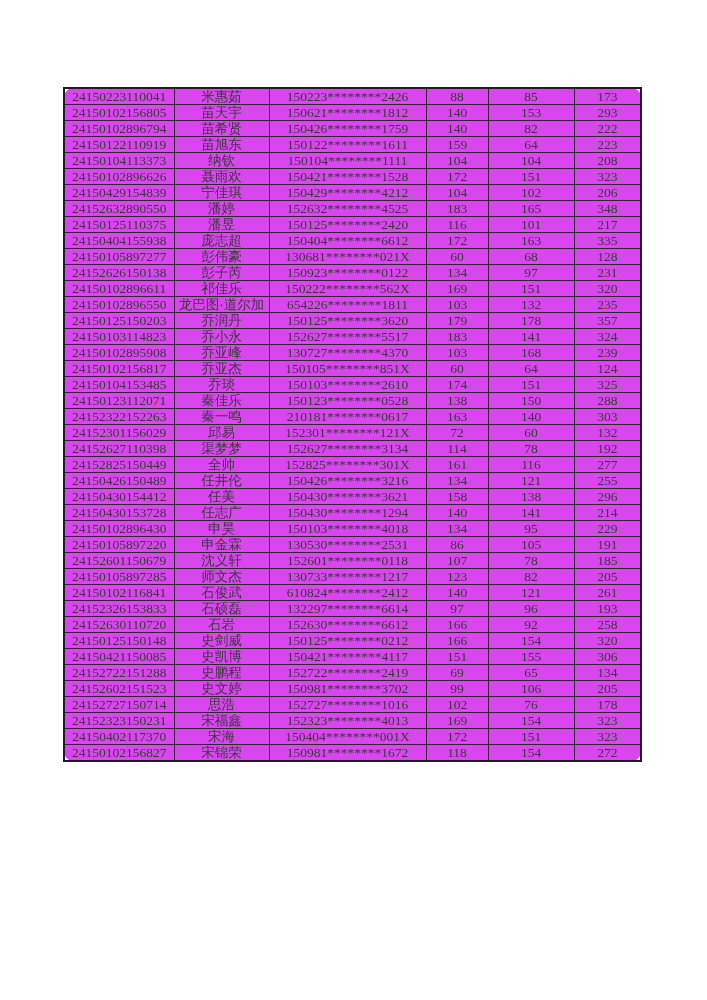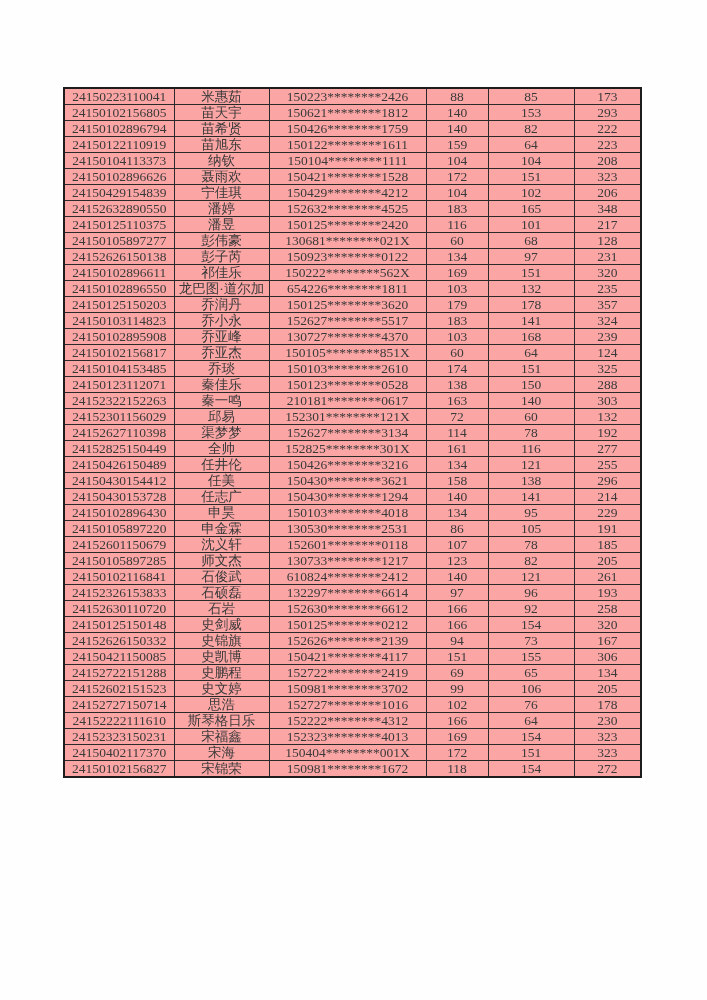--- a/index.html
+++ b/index.html
@@ -16,21 +16,22 @@
     font-family: "Liberation Serif", "DejaVu Serif", serif;
   }
   table.score-table {
     position: absolute;
     left: 63px;
     top: 87px;
     width: 577px;
     height: 604px;
     border-collapse: collapse;
     table-layout: fixed;
-    background: #fca5a5;
+    background: #d946ef;
+    border-radius: 13px;
   }
   table.score-table td {
     border: 1px solid #2a2a2a;
     color: #3a3a3a;
     font-size: 13.5px;
     line-height: 15px;
     text-align: center;
     vertical-align: middle;
     padding: 0;
     overflow: hidden;
@@ -123,20 +124,28 @@
         </tr>
         <tr>
           <td>24150125110375</td>
           <td class="col-name">潘昱</td>
           <td>150125********2420</td>
           <td>116</td>
           <td>101</td>
           <td>217</td>
         </tr>
         <tr>
+          <td>24150404155938</td>
+          <td class="col-name">庞志超</td>
+          <td>150404********6612</td>
+          <td>172</td>
+          <td>163</td>
+          <td>335</td>
+        </tr>
+        <tr>
           <td>24150105897277</td>
           <td class="col-name">彭伟豪</td>
           <td>130681********021X</td>
           <td>60</td>
           <td>68</td>
           <td>128</td>
         </tr>
         <tr>
           <td>24152626150138</td>
           <td class="col-name">彭子芮</td>
@@ -323,28 +332,20 @@
         </tr>
         <tr>
           <td>24150125150148</td>
           <td class="col-name">史剑威</td>
           <td>150125********0212</td>
           <td>166</td>
           <td>154</td>
           <td>320</td>
         </tr>
         <tr>
-          <td>24152626150332</td>
-          <td class="col-name">史锦旗</td>
-          <td>152626********2139</td>
-          <td>94</td>
-          <td>73</td>
-          <td>167</td>
-        </tr>
-        <tr>
           <td>24150421150085</td>
           <td class="col-name">史凯博</td>
           <td>150421********4117</td>
           <td>151</td>
           <td>155</td>
           <td>306</td>
         </tr>
         <tr>
           <td>24152722151288</td>
           <td class="col-name">史鹏程</td>
@@ -363,28 +364,20 @@
         </tr>
         <tr>
           <td>24152727150714</td>
           <td class="col-name">思浩</td>
           <td>152727********1016</td>
           <td>102</td>
           <td>76</td>
           <td>178</td>
         </tr>
         <tr>
-          <td>24152222111610</td>
-          <td class="col-name">斯琴格日乐</td>
-          <td>152222********4312</td>
-          <td>166</td>
-          <td>64</td>
-          <td>230</td>
-        </tr>
-        <tr>
           <td>24152323150231</td>
           <td class="col-name">宋福鑫</td>
           <td>152323********4013</td>
           <td>169</td>
           <td>154</td>
           <td>323</td>
         </tr>
         <tr>
           <td>24150402117370</td>
           <td class="col-name">宋海</td>

